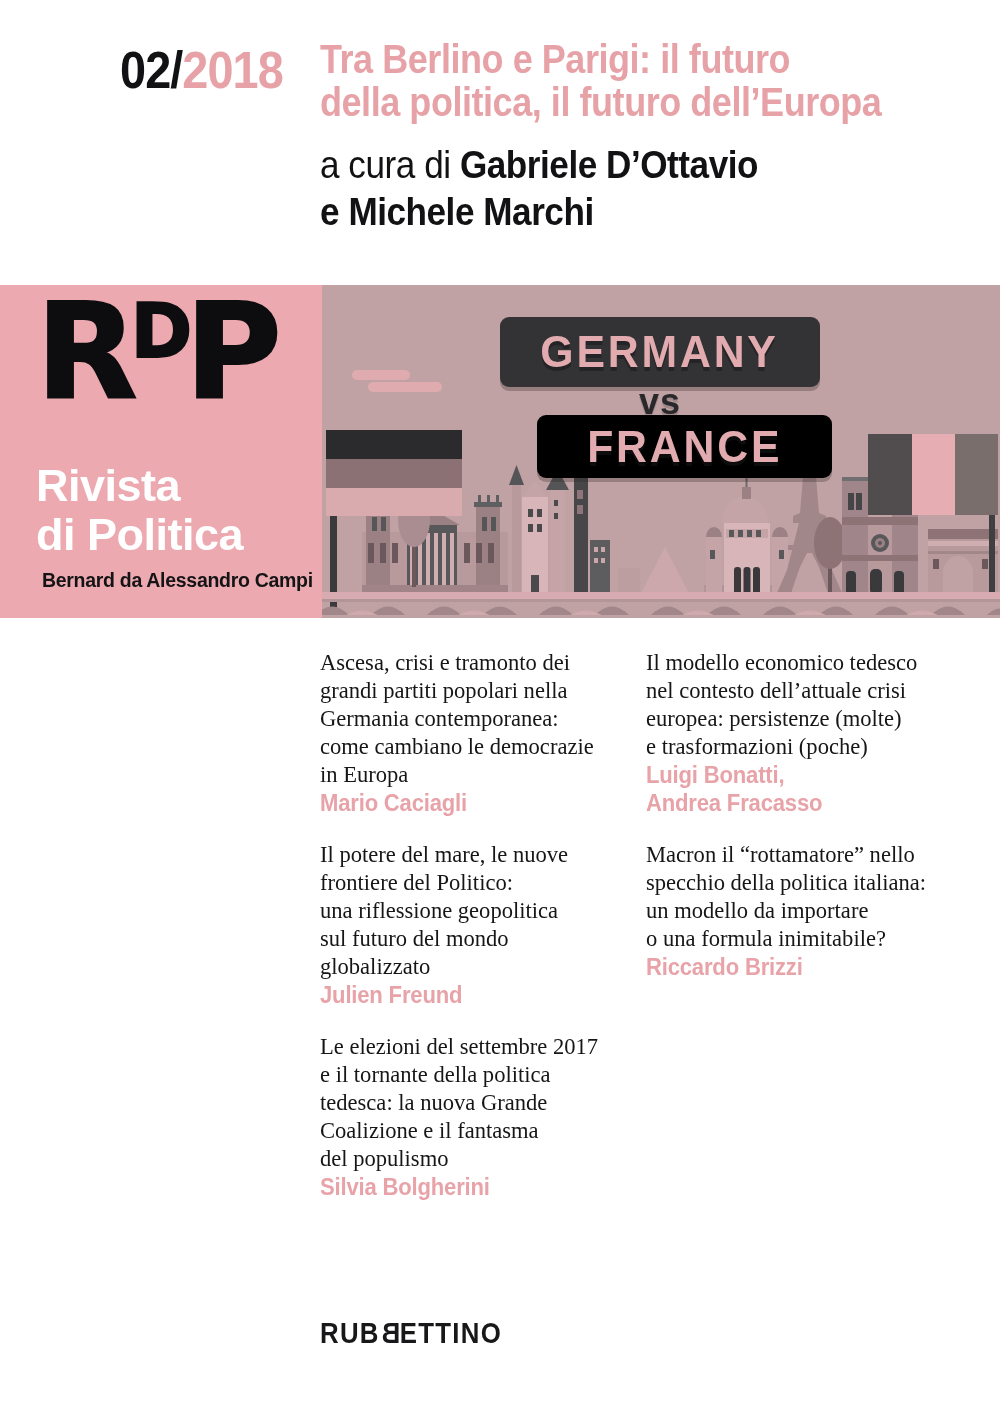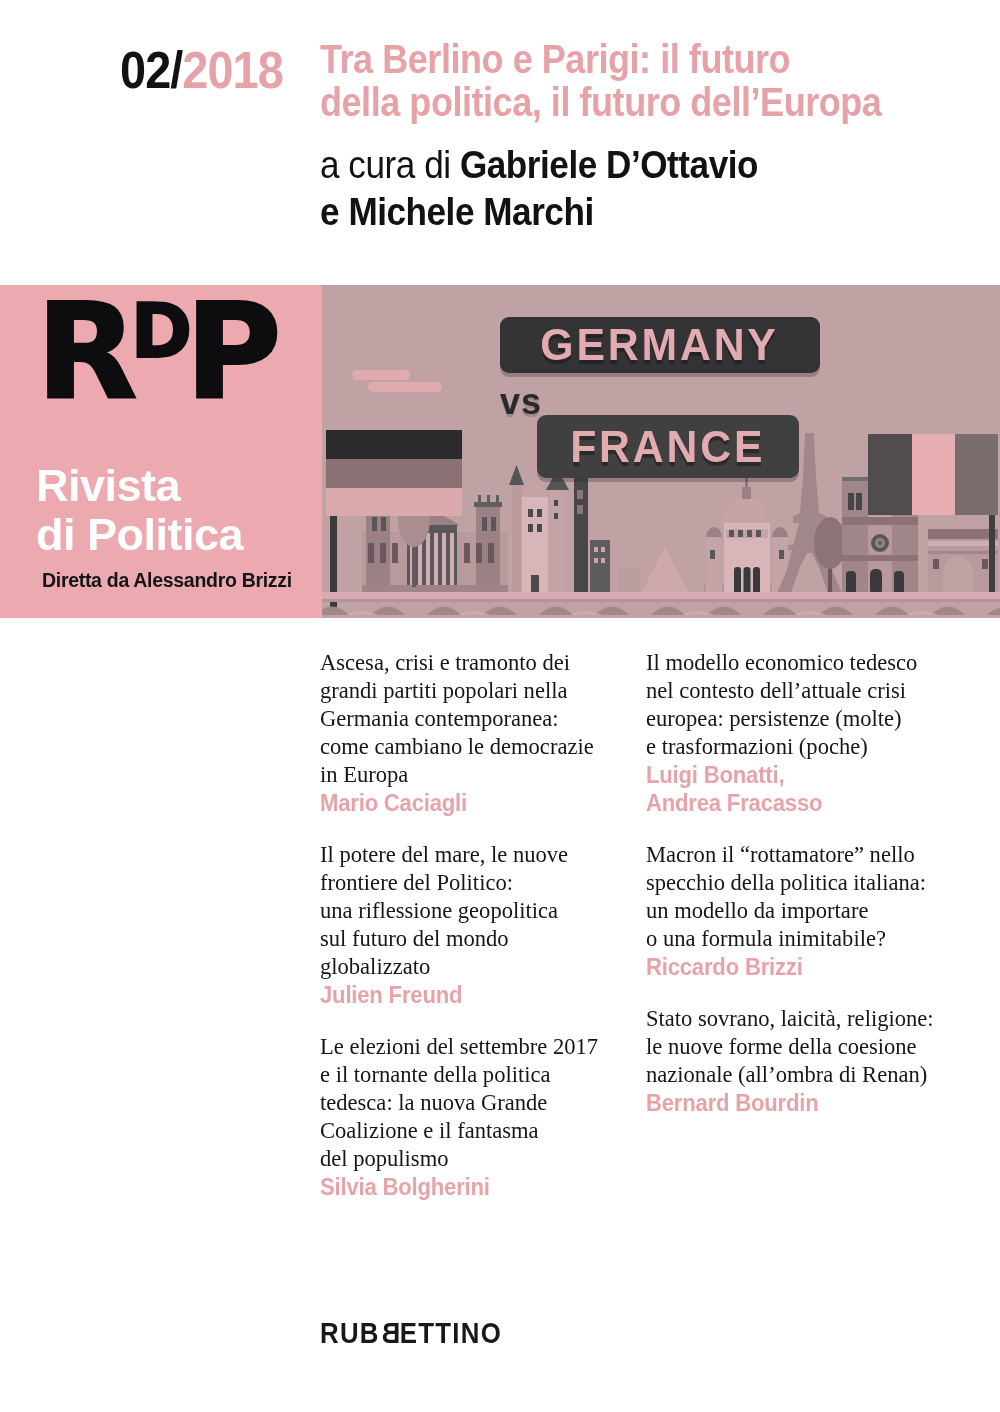--- a/index.html
+++ b/index.html
@@ -28,25 +28,25 @@
   .rpp-logo .small{font-size:74px;line-height:60px;margin-top:2px;}
   .journal-name{position:absolute;left:36px;top:176px;font-size:45px;line-height:49px;font-weight:bold;
         color:#ffffff;white-space:pre-line;letter-spacing:-.5px;}
   .directed-by{position:absolute;left:42px;top:284px;font-size:19.5px;font-weight:bold;color:#141416;letter-spacing:-.3px;}
 
   
   .illustration{position:absolute;left:322px;top:0;width:678px;height:333px;background:#c1a2a4;overflow:hidden;}
   .illustration svg{position:absolute;left:0;top:0;}
   .label-box{position:absolute;border-radius:9px;display:flex;align-items:center;justify-content:center;
         box-shadow:0 4px 0 rgba(42,32,34,.28);}
-  .germany-box{left:178px;top:32px;width:320px;height:56px;background:#333335;}
-  .france-box{left:215px;top:130px;width:262px;height:63px;background:#404040;}
+  .germany-box{left:178px;top:32px;width:320px;height:70px;background:#333335;}
+  .france-box{left:215px;top:130px;width:295px;height:63px;background:#000000;}
   .label-text{font-size:45px;font-weight:bold;color:#e2abaf;letter-spacing:3px;
         text-shadow:0 4px 0 rgba(24,24,26,.55);transform:scaleX(.95);}
-  .vs{position:absolute;left:178px;top:96px;width:320px;text-align:left;font-size:36px;font-weight:bold;
+  .vs{position:absolute;left:178px;top:96px;width:320px;text-align:center;font-size:36px;font-weight:bold;
         color:#29292b;letter-spacing:1px;text-shadow:0 3px 0 rgba(24,24,26,.18);}
 
   
   .col{position:absolute;top:648px;}
   .col-left{left:320px;width:326px;}
   .col-right{left:646px;width:350px;}
   .article{margin-bottom:23px;}
   .article-title{font-family:"Liberation Serif","DejaVu Serif",serif;font-size:23.5px;line-height:28px;
         color:#161617;white-space:pre-line;transform:scaleX(.96);transform-origin:0 0;width:104%;}
   .article-authors{font-size:23px;line-height:28px;font-weight:bold;color:#e8a3a9;white-space:pre-line;
@@ -76,21 +76,21 @@
 
   <div class="banner">
     <div class="banner-left">
       <div class="rpp-logo">
         <span class="big">R</span>
           <span class="small">D</span>
           <span class="big">P</span>
       </div>
       <div class="journal-name">Rivista
 di Politica</div>
-      <div class="directed-by">Diretta da Alessandro Brizzi</div>
+      <div class="directed-by">Bernard da Alessandro Campi</div>
     </div>
 
     <div class="illustration">
       <svg width="678" height="333" viewBox="0 0 678 333">
         <rect x="0" y="0" width="678" height="333" fill="#c1a2a4"></rect>
 
         <g>
           <rect x="30" y="85" width="58" height="10" rx="5" fill="#dfabaf"></rect>
           <rect x="46" y="97" width="74" height="10" rx="5" fill="#dfabaf"></rect>
         </g>
@@ -303,25 +303,19 @@
       <div class="article-authors">Luigi Bonatti,
 Andrea Fracasso</div>
     </div>
     <div class="article">
       <div class="article-title">Macron il “rottamatore” nello
 specchio della politica italiana:
 un modello da importare
 o una formula inimitabile?</div>
       <div class="article-authors">Riccardo Brizzi</div>
     </div>
-    <div class="article">
-      <div class="article-title">Stato sovrano, laicità, religione:
-le nuove forme della coesione
-nazionale (all’ombra di Renan)</div>
-      <div class="article-authors">Bernard Bourdin</div>
-    </div>
   </div>
 
   <div class="publisher">
     <span>RUB</span><span class="mir">B</span><span>ETTINO</span>
   </div>
 
 </div>
 
 </body></html>

